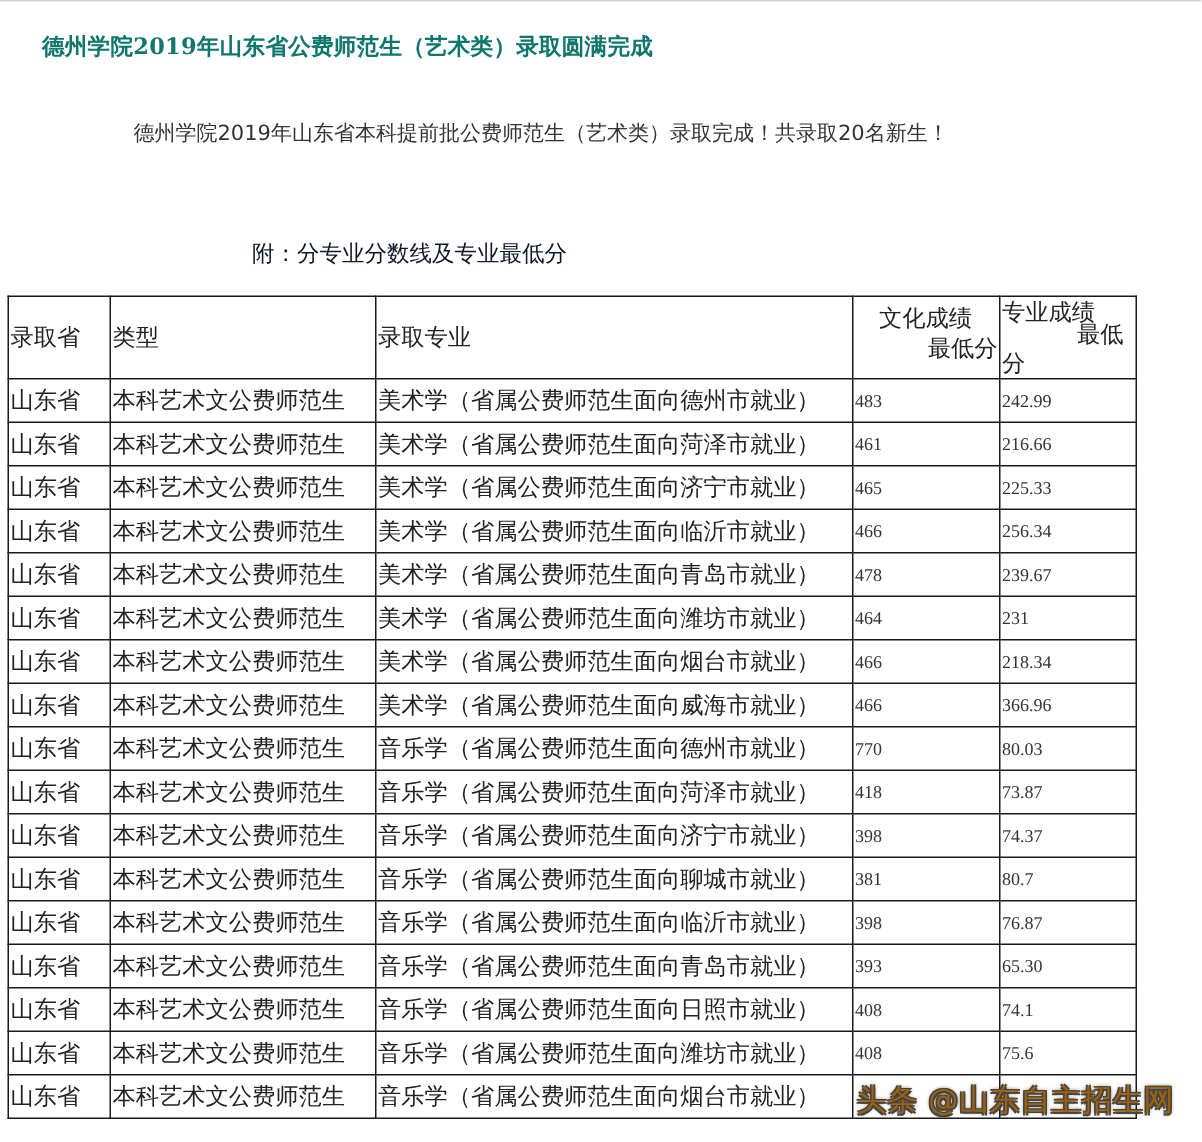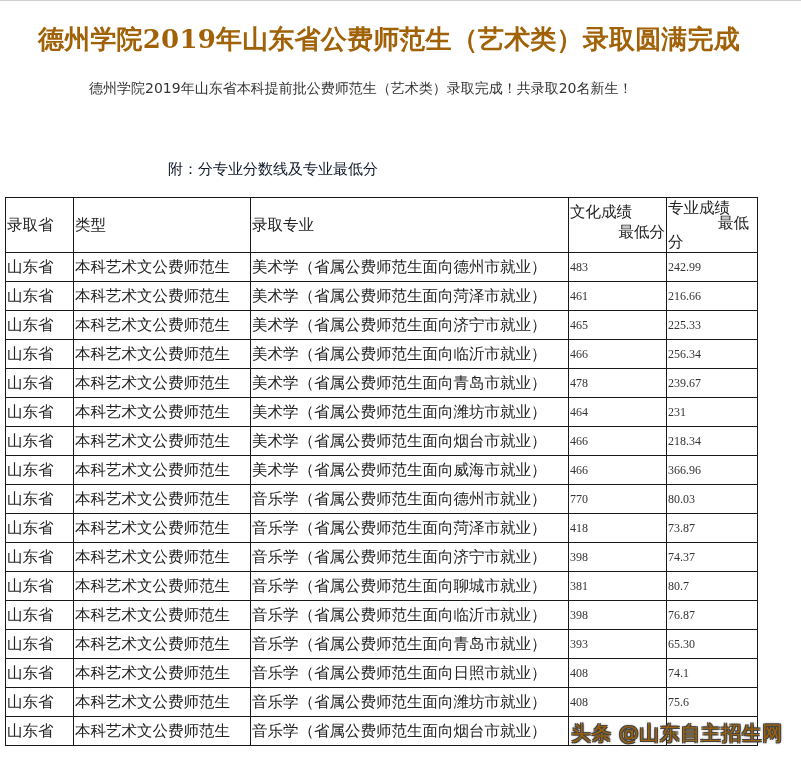--- a/index.html
+++ b/index.html
@@ -1,31 +1,31 @@
 <!DOCTYPE html>
 <html><head>
 <meta charset="utf-8">
 <style>
   html, body { margin: 0; padding: 0; background: #ffffff; }
   body { width: 801px; height: 761px; position: relative; overflow: hidden;
          font-family: "DejaVu Sans", "Liberation Sans", sans-serif; color: #222; }
   .topline { position: absolute; left: 0; top: 0; width: 801px; height: 1px; background: #cfcfcf; }
-  .title { position: absolute; left: 38px; top: 22px; width: 720px;
-           font-family: "DejaVu Serif", "Liberation Serif", serif; font-size: 26px; font-weight: bold;
-           color: #a16207; letter-spacing: 0.2px; white-space: nowrap; }
+  .title { position: absolute; left: 28px; top: 22px; width: 720px;
+           font-family: "DejaVu Serif", "Liberation Serif", serif; font-size: 15px; font-weight: bold;
+           color: #0f766e; letter-spacing: 0.2px; white-space: nowrap; }
   .subtitle { position: absolute; left: 45px; top: 80px; width: 740px; font-size: 14px; color: #333;
               white-space: nowrap; margin-left: 44px; }
   .note { position: absolute; left: 168px; top: 160px; width: 400px; font-size: 15px; color: #0f172a;
           white-space: nowrap; }
   table.scores { position: absolute; left: 5px; top: 197px; border-collapse: collapse; table-layout: fixed; }
   table.scores td { border: 1px solid #1a1a1a; padding: 0 0 0 1px; font-size: 15.5px; color: #222;
                     white-space: nowrap; overflow: hidden; vertical-align: middle; height: 28px; }
   table.scores tr.head td { height: 54px; }
   table.scores td.num { font-family: "Liberation Serif", "DejaVu Serif", serif; font-size: 12px; color: #333; }
-  .hcell-two { position: relative; height: 54px; }
+  .hcell-two { position: relative; height: 54px; margin-left: 16px; }
   .hcell-two .l1 { position: absolute; left: 0; top: 4px; }
   .hcell-two .l2 { position: absolute; right: 1px; top: 24px; }
   .hcell-three { position: relative; height: 54px; text-align: center; }
   .hcell-three .l1 { position: absolute; left: 0; top: 0px; }
   .hcell-three .l2 { position: absolute; right: 8px; top: 15px; }
   .hcell-three .l3 { position: absolute; left: 0; top: 34px; }
   .watermark { position: absolute; left: 571px; top: 720px; font-size: 20px; color: #a16207;
                white-space: nowrap; letter-spacing: 0.5px;
                text-shadow: -1px -1px 0 #444, 1px -1px 0 #444, -1px 1px 0 #444, 1px 1px 0 #444, 0 0 3px #222; }
 </style>

